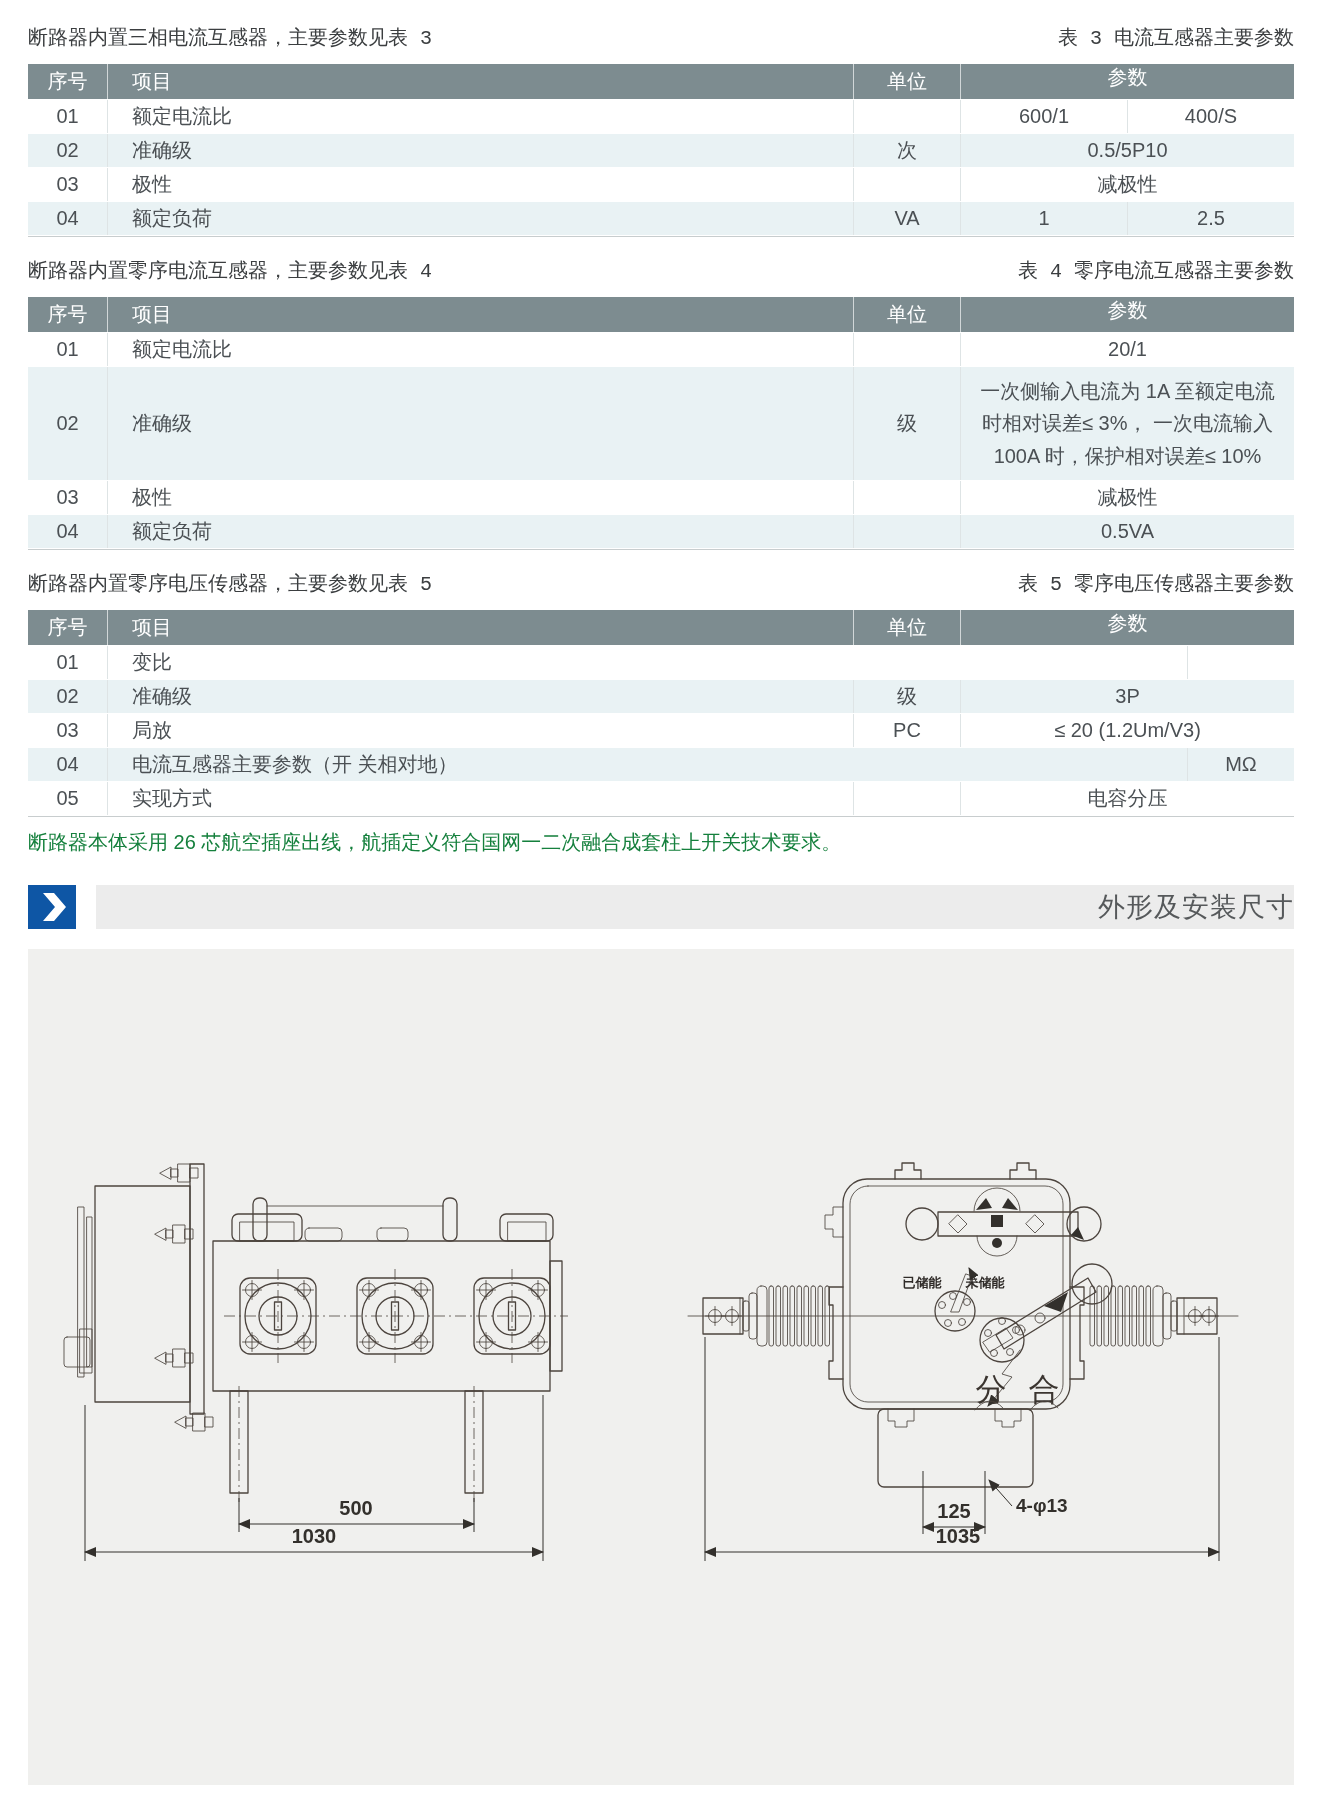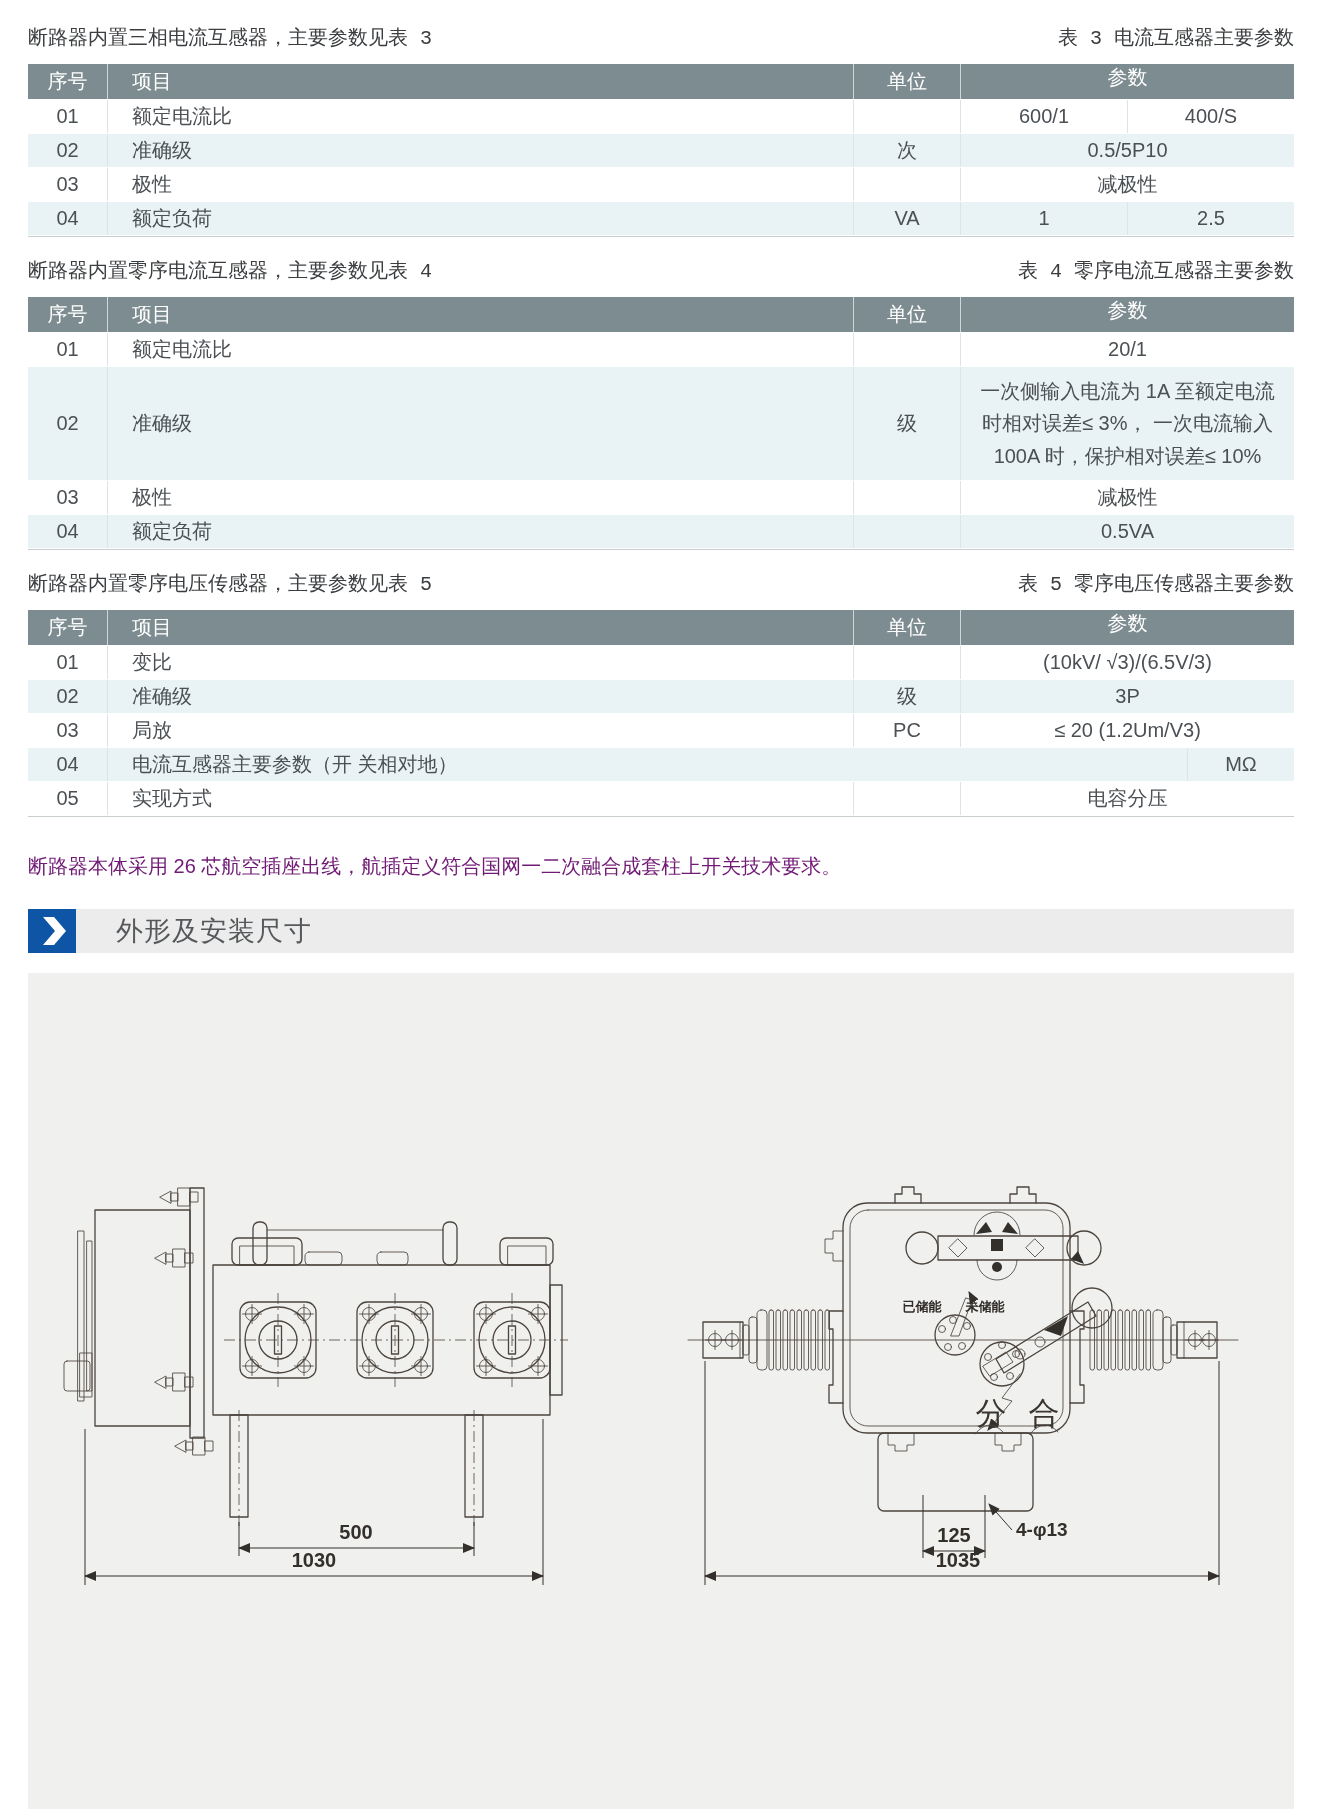--- a/index.html
+++ b/index.html
@@ -32,26 +32,26 @@
   .thead .cell + .cell{border-left:1px solid rgba(255,255,255,.65);}
   .c-no{width:79px;}
   .c-item{flex:1;justify-content:flex-start;padding-left:24px;text-align:left;}
   .c-unit{width:107px;}
   .c-param{width:334px;padding:0;display:flex;align-items:stretch;}
   .half{flex:1;display:flex;align-items:center;justify-content:center;
         text-align:center;padding:0 10px;}
   .half + .half{border-left:1px solid #dee4e5;}
   .tall .half{padding:8px 16px;line-height:1.62;}
   .hcell{justify-content:center;}
-  .note{margin-top:36px;font-size:20px;line-height:26px;color:#701a75;}
+  .note{margin-top:12px;font-size:20px;line-height:26px;color:#15803d;}
   .sec{display:flex;align-items:stretch;margin-top:30px;height:44px;}
   .sec-icon{width:48px;height:44px;background:var(--accent);flex:none;
             display:flex;align-items:center;justify-content:center;}
-  .sec-bar{flex:1;background:#ececec;margin-left:0;display:flex;align-items:center;
-           padding-left:40px;font-size:27px;color:#56595b;letter-spacing:1px;}
+  .sec-bar{flex:1;background:#ececec;margin-left:20px;display:flex;align-items:center;
+           padding-left:40px;font-size:27px;color:#56595b;letter-spacing:1px;justify-content:flex-end;}
   .panel{margin-top:20px;background:var(--panel);height:836px;position:relative;}
   
   .ln{fill:none;stroke:var(--dwg);stroke-width:1.3;stroke-linejoin:round;stroke-linecap:round;}
   .tn{stroke-width:0.85;}
   .cl{fill:none;stroke:var(--dwg);stroke-width:0.8;stroke-dasharray:11 4 2 4;}
   .fl{fill:#33302c;stroke:none;}
   .dimln{fill:none;stroke:#33302c;stroke-width:1;}
   text{font-family:"Liberation Sans","DejaVu Sans",sans-serif;}
   .dim{font-weight:700;font-size:20px;fill:#33302c;stroke:none;}
   .dims{font-weight:700;font-size:19px;fill:#33302c;stroke:none;}
@@ -163,23 +163,20 @@
       <div class="trow thead">
         <div class="cell c-no">序号</div>
         <div class="cell c-item">项目</div>
         <div class="cell c-unit">单位</div>
         <div class="cell c-param hcell">参数</div>
       </div>
       <div class="trow">
         <div class="cell c-no">01</div>
         <div class="cell c-item">变比</div>
         <div class="cell c-unit"></div>
-        <div class="cell c-param">
-          <div class="half">(10kV/ √3)/(6.5V/3)</div>
-        </div>
       </div>
       <div class="trow alt">
         <div class="cell c-no">02</div>
         <div class="cell c-item">准确级</div>
         <div class="cell c-unit">级</div>
         <div class="cell c-param">
           <div class="half">3P</div>
         </div>
       </div>
       <div class="trow">

